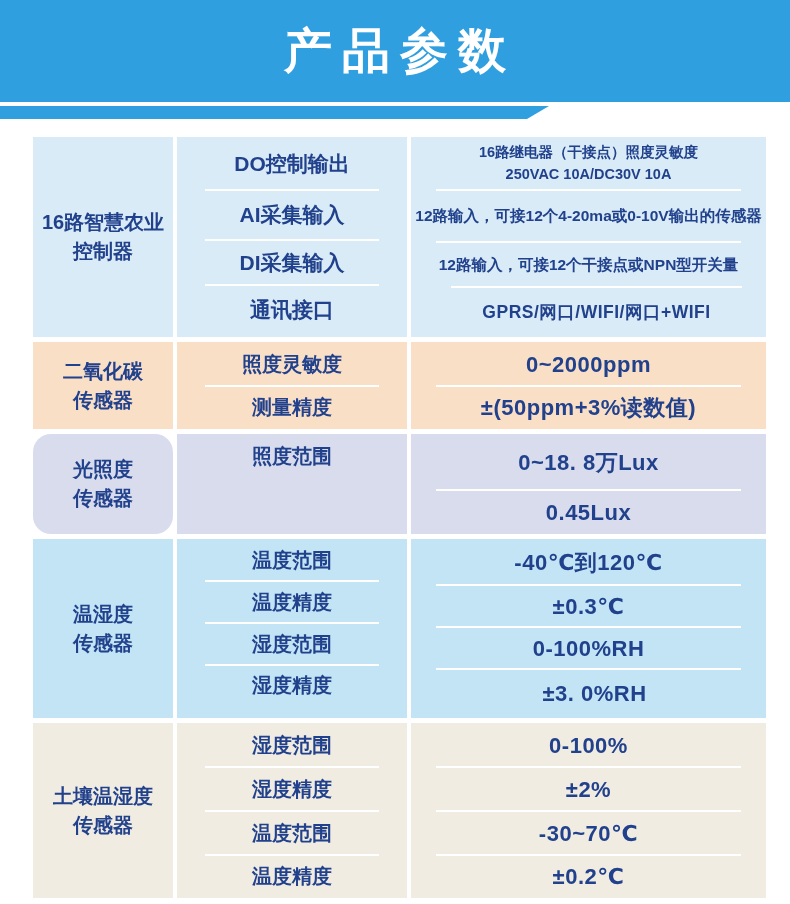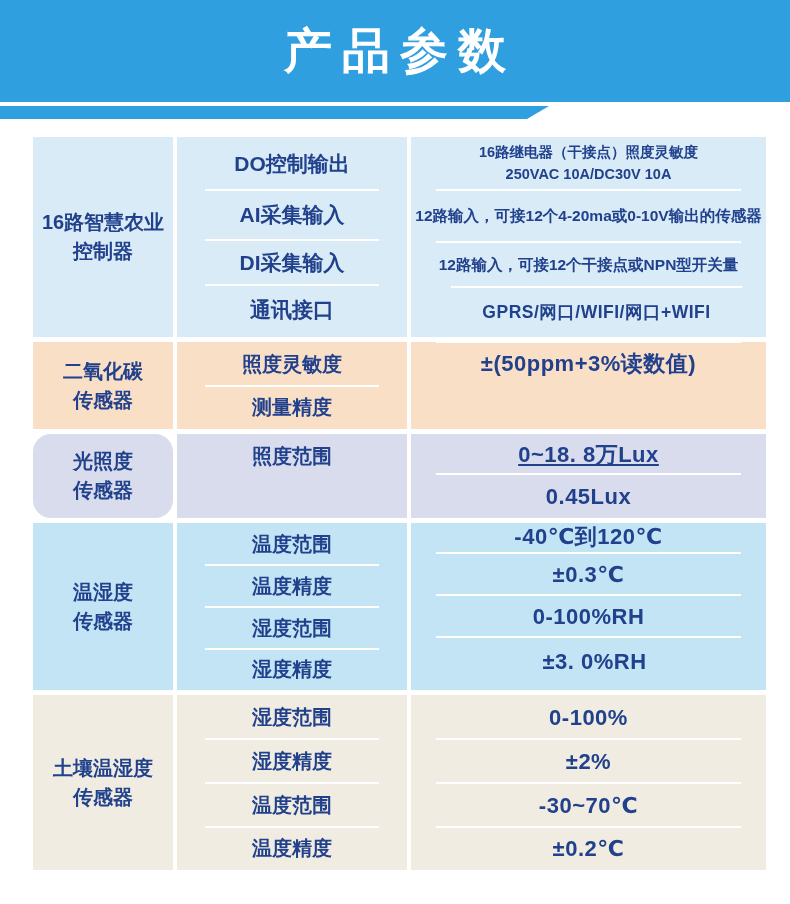--- a/index.html
+++ b/index.html
@@ -108,55 +108,58 @@
     <div class="section sec1">
       <div class="name-cell" style="background: rgb(250, 223, 199);">
         <div>二氧化碳</div>
         <div>传感器</div>
       </div>
       <div class="col labels-col" style="background: rgb(250, 223, 199);">
         <div class="rowcell label row0" style="height: 44px;">照度灵敏度</div>
         <div class="rowcell label row1 sep" style="height: 43px;">测量精度</div>
       </div>
       <div class="col values-col" style="background: rgb(250, 223, 199);">
+        <div class="rowcell value row0" style="height: 44px;">
+          <div class="value-line">0~2000ppm</div>
+        </div>
         <div class="rowcell value row1 sep" style="height: 43px;">
           <div class="value-line">±(50ppm+3%读数值)</div>
         </div>
       </div>
     </div>
     <div class="section sec2">
       <div class="name-cell" style="background: rgb(216, 220, 236); border-radius: 18px;">
         <div>光照度</div>
         <div>传感器</div>
       </div>
       <div class="col labels-col" style="background: rgb(216, 220, 236);">
         <div class="rowcell label row0" style="height: 44px;">照度范围</div>
       </div>
       <div class="col values-col" style="background: rgb(216, 220, 236);">
-        <div class="rowcell value row0" style="height: 40px; text-decoration: underline;">
+        <div class="rowcell value row0" style="height: 56px;">
           <div class="value-line">0~18. 8万Lux</div>
         </div>
         <div class="rowcell value row1 sep" style="height: 44px;">
           <div class="value-line">0.45Lux</div>
         </div>
       </div>
     </div>
     <div class="section sec3">
       <div class="name-cell" style="background: rgb(194, 228, 245);">
         <div>温湿度</div>
         <div>传感器</div>
       </div>
       <div class="col labels-col" style="background: rgb(194, 228, 245);">
         <div class="rowcell label row0" style="height: 42px;">温度范围</div>
         <div class="rowcell label row1 sep" style="height: 42px;">温度精度</div>
         <div class="rowcell label row2 sep" style="height: 42px;">湿度范围</div>
         <div class="rowcell label row3 sep" style="height: 41px;">湿度精度</div>
       </div>
       <div class="col values-col" style="background: rgb(194, 228, 245);">
-        <div class="rowcell value row0" style="height: 30px; justify-content: flex-end;">
+        <div class="rowcell value row0" style="height: 46px;">
           <div class="value-line">-40℃到120℃</div>
         </div>
         <div class="rowcell value row1 sep" style="height: 42px;">
           <div class="value-line">±0.3℃</div>
         </div>
         <div class="rowcell value row2 sep" style="height: 42px;">
           <div class="value-line">0-100%RH</div>
         </div>
         <div class="rowcell value row3 sep" style="height: 49px; padding-left: 12px;">
           <div class="value-line">±3. 0%RH</div>

